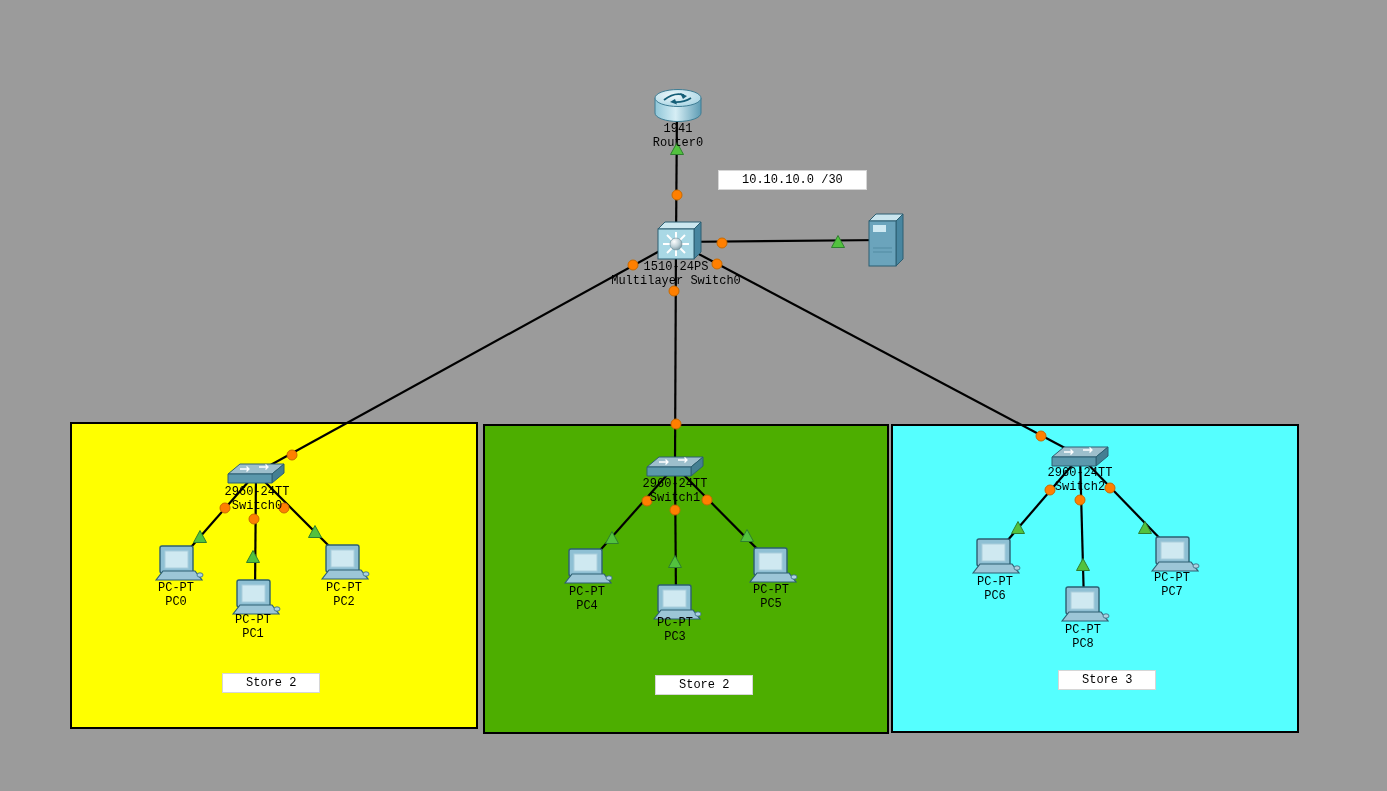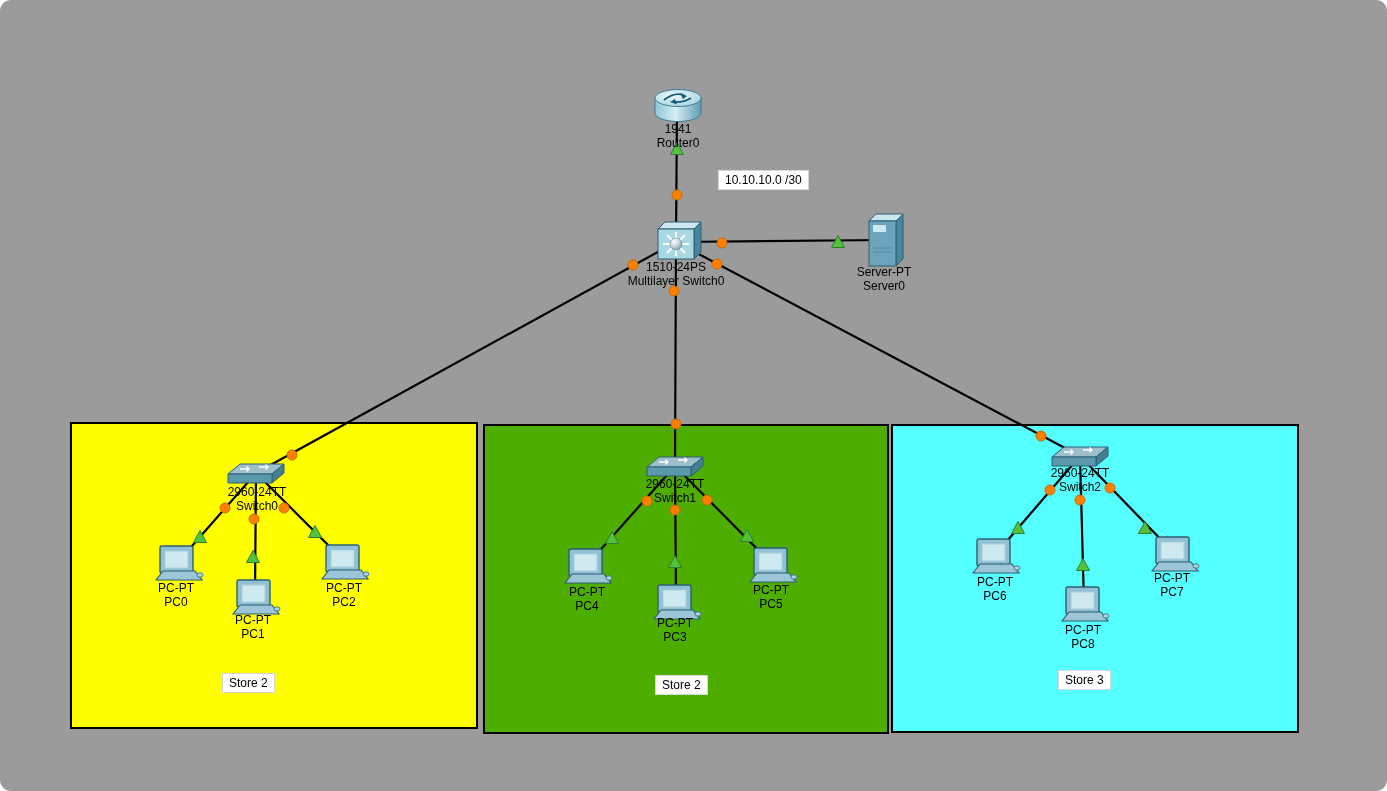--- a/index.html
+++ b/index.html
@@ -3,38 +3,37 @@
 <meta charset="utf-8">
 <style>
   :root{
     --bg:#9b9b9b; --store1:#ffff00; --store2:#4dae00; --store3:#55ffff;
     --amber:#ff7f00; --up:#52c23e;
   }
   html,body{margin:0;padding:0;}
   .canvas{
     position:relative; width:1387px; height:791px;
     background:var(--bg); overflow:hidden;
-    font-family:Liberation Sans, sans-serif;
-    border-radius:11px;
+    font-family:Liberation Mono, monospace;
   }
   .region{position:absolute; border:2px solid #000; box-sizing:border-box;}
   .region-1{left:70px; top:422px; width:408px; height:307px; background:var(--store1);}
   .region-2{left:483px; top:424px; width:406px; height:310px; background:var(--store2);}
   .region-3{left:891px; top:424px; width:408px; height:309px; background:var(--store3);}
   .overlay{position:absolute; left:0; top:0;}
   .link{stroke:#000; stroke-width:2.2;}
   .dot{fill:var(--amber); stroke:#c96a00; stroke-width:1;}
   .tri{fill:var(--up); stroke:#2f7f2f; stroke-width:1;}
   .devlabel{
     position:absolute; width:170px; transform:translateX(-50%);
     text-align:center; font-size:12px; line-height:14px; color:#000; white-space:nowrap;
   }
   .note{
     position:absolute; background:#ffffff; border:1px solid #d6d6d6;
-    font-size:12px; line-height:16px; color:#000; padding:1px 6px; white-space:nowrap;
+    font-size:12px; line-height:16px; color:#000; padding:1px 23px; white-space:nowrap;
   }
 </style>
 </head>
 <body>
 
 <div class="canvas">
 
   <div class="region region-1"></div>
   <div class="region region-2"></div>
   <div class="region region-3"></div>
@@ -173,24 +172,20 @@
   </svg>
 
   <div class="devlabel" style="left:678px;top:122px">
     <div>1941</div>
     <div>Router0</div>
   </div>
   <div class="devlabel" style="left:676px;top:260px">
     <div>1510-24PS</div>
     <div>Multilayer Switch0</div>
   </div>
-  <div class="devlabel" style="left:884px;top:265px">
-    <div>Server-PT</div>
-    <div>Server0</div>
-  </div>
   <div class="devlabel" style="left:257px;top:485px">
     <div>2960-24TT</div>
     <div>Switch0</div>
   </div>
   <div class="devlabel" style="left:675px;top:477px">
     <div>2960-24TT</div>
     <div>Switch1</div>
   </div>
   <div class="devlabel" style="left:1080px;top:466px">
     <div>2960-24TT</div>

